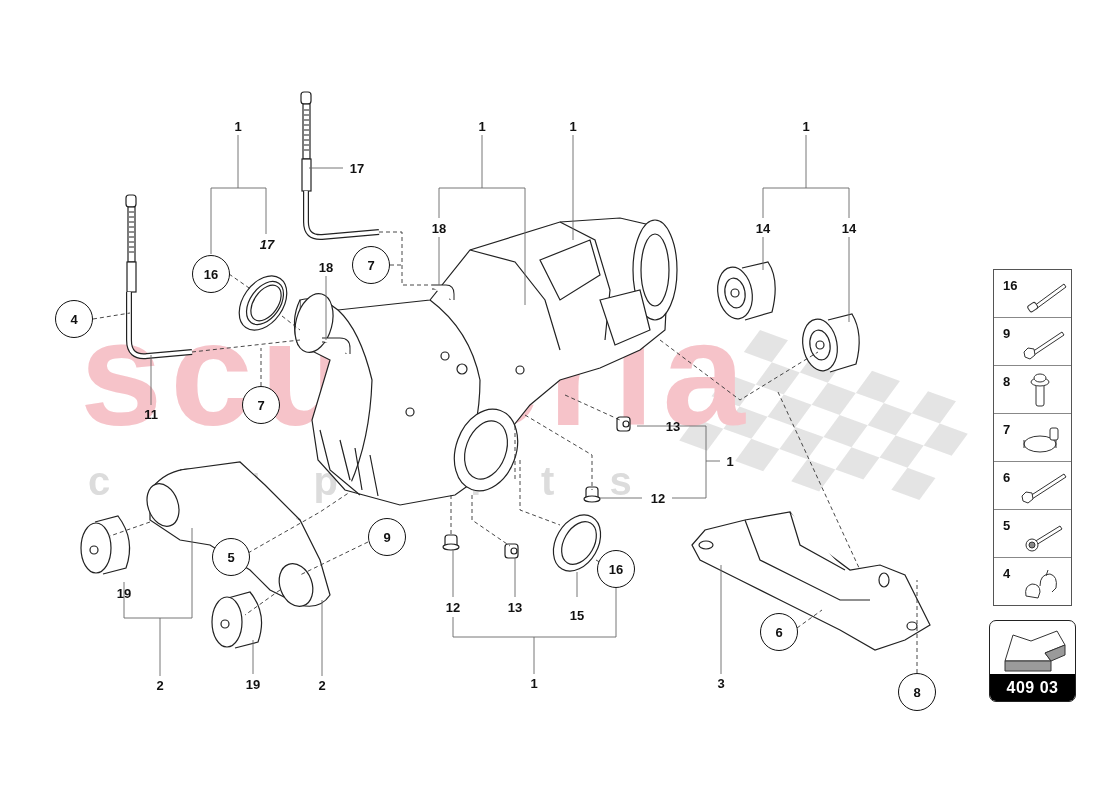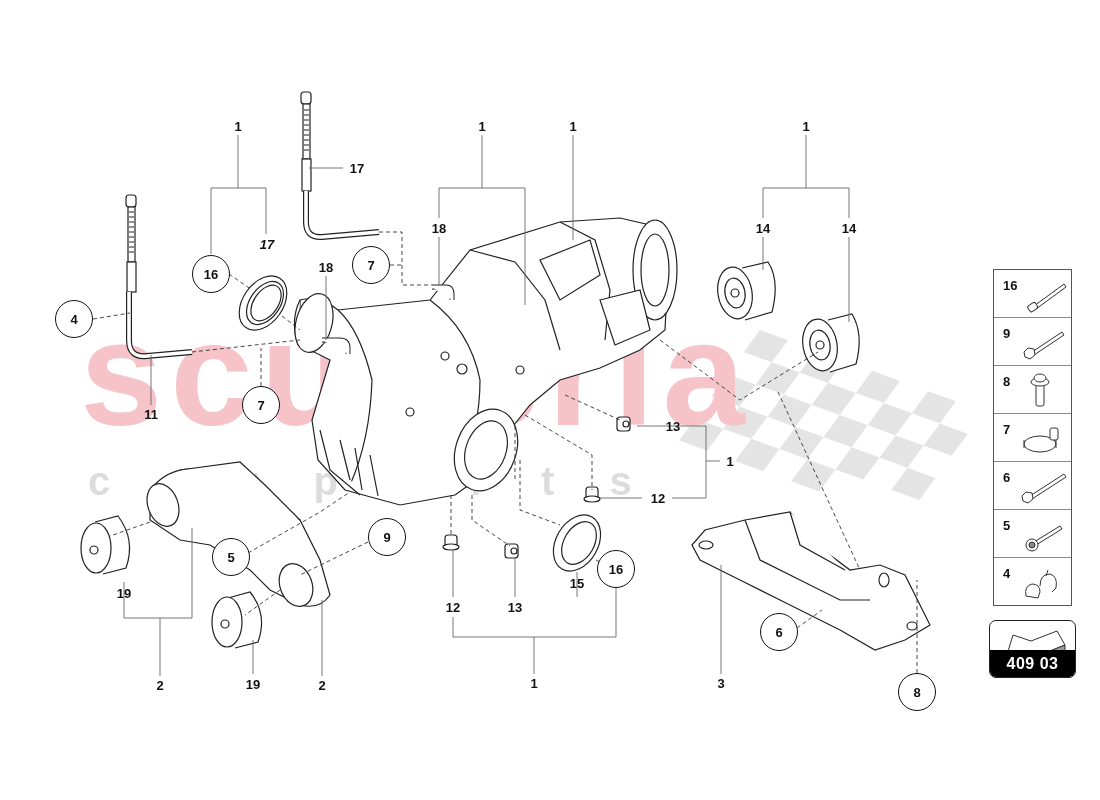--- a/index.html
+++ b/index.html
@@ -6,21 +6,21 @@
   body{width:1100px;height:800px;position:relative;overflow:hidden;font-family:"Liberation Sans",sans-serif;}
   #stage{position:absolute;left:0;top:0;width:1100px;height:800px;}
   .wm-text{font-family:"Liberation Sans",sans-serif;font-weight:bold;}
   .lbl{position:absolute;font-family:"Liberation Sans",sans-serif;font-size:13px;font-weight:bold;color:#111;transform:translate(-50%,-50%);white-space:nowrap;}
   .circ{position:absolute;width:38px;height:38px;border:1.4px solid #111;border-radius:50%;background:#fff;box-sizing:border-box;transform:translate(-50%,-50%);display:flex;align-items:center;justify-content:center;font-size:13px;font-weight:bold;color:#111;cursor:pointer;}
   #legend{position:absolute;left:993px;top:269px;width:79px;height:337px;border:1px solid #555;background:#fff;box-sizing:border-box;}
   .leg-row{position:relative;height:48px;border-bottom:1px solid #888;box-sizing:border-box;cursor:pointer;}
   .leg-row:last-child{border-bottom:none;}
   .leg-num{position:absolute;left:9px;top:8px;font-size:13px;font-weight:bold;color:#111;}
   .leg-ico{position:absolute;left:22px;top:4px;width:54px;height:40px;}
-  #pagebadge{position:absolute;left:989px;top:620px;width:87px;height:58px;border:1.5px solid #222;border-radius:7px;overflow:hidden;box-sizing:border-box;background:#fff;cursor:pointer;}
+  #pagebadge{position:absolute;left:989px;top:620px;width:87px;height:82px;border:1.5px solid #222;border-radius:7px;overflow:hidden;box-sizing:border-box;background:#fff;cursor:pointer;}
   #pagebadge .num{position:absolute;left:0;right:0;bottom:0;height:27px;background:#000;color:#fff;font-weight:bold;font-size:16px;display:flex;align-items:center;justify-content:center;letter-spacing:0.5px;}
 </style>
 </head>
 <body>
 
 <div id="stage">
   <svg width="1100" height="800" viewBox="0 0 1100 800" xmlns="http://www.w3.org/2000/svg">
 
     <g fill="#e2e2e2" opacity="0.9">
       <g transform="translate(760,330) skewY(20) skewX(-30)">
@@ -228,21 +228,21 @@
   <div class="lbl" style="left:849px;top:228px;">14</div>
   <div class="lbl" style="left:673px;top:426px;">13</div>
   <div class="lbl" style="left:730px;top:461px;">1</div>
   <div class="lbl" style="left:658px;top:498px;">12</div>
   <div class="lbl" style="left:124px;top:593px;">19</div>
   <div class="lbl" style="left:253px;top:684px;">19</div>
   <div class="lbl" style="left:160px;top:685px;">2</div>
   <div class="lbl" style="left:322px;top:685px;">2</div>
   <div class="lbl" style="left:453px;top:607px;">12</div>
   <div class="lbl" style="left:515px;top:607px;">13</div>
-  <div class="lbl" style="left:577px;top:583px;">15</div>
+  <div class="lbl" style="left:577px;top:615px;">15</div>
   <div class="lbl" style="left:534px;top:683px;">1</div>
   <div class="lbl" style="left:721px;top:683px;">3</div>
 
   
   <div id="legend">
     <div class="leg-row">
       <span class="leg-num">16</span>
       <svg class="leg-ico" viewBox="0 0 54 40">
         <g fill="#fff" stroke="#333" stroke-width="1">
             <path d="M18 32 L48 10 L50 13 L20 35 Z"></path>

